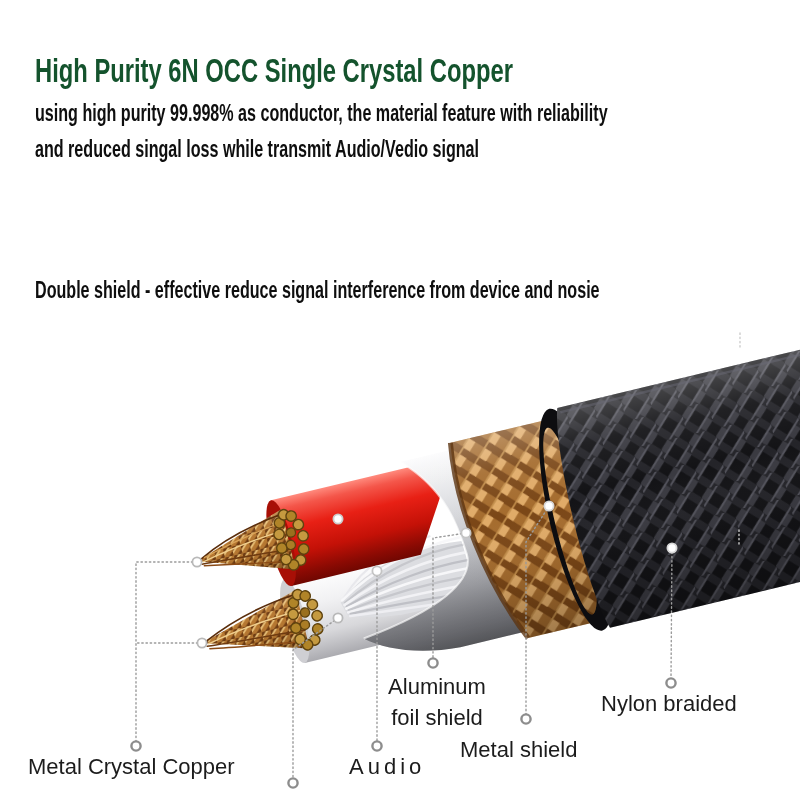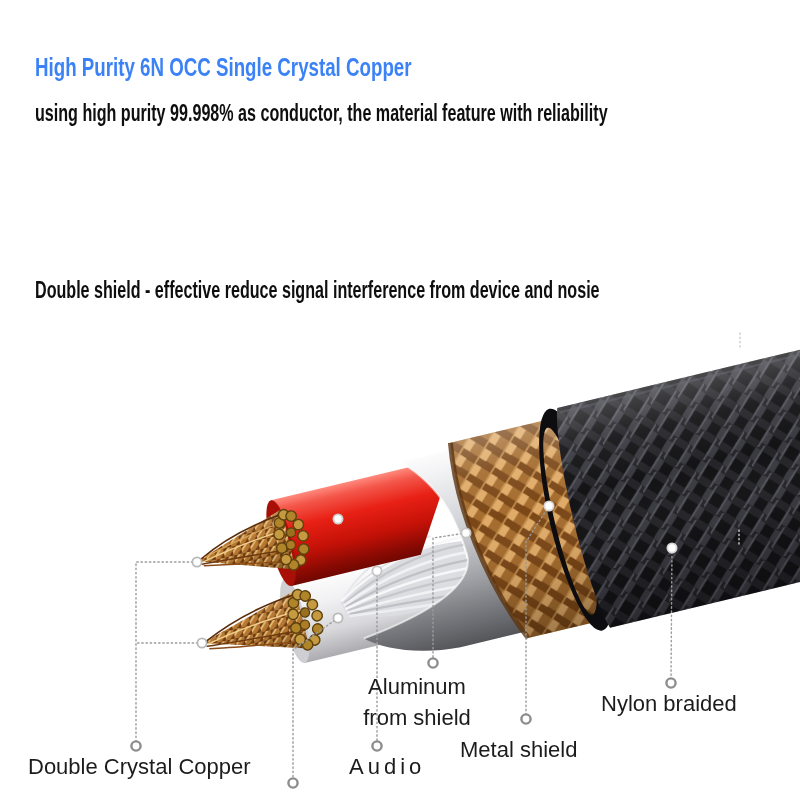--- a/index.html
+++ b/index.html
@@ -1,38 +1,41 @@
 <!DOCTYPE html>
 <html><head>
 <meta charset="utf-8">
 <style>
   html,body{margin:0;padding:0;background:#fff;}
   #canvas{position:relative;width:800px;height:800px;background:#ffffff;overflow:hidden;
           font-family:"Liberation Sans","DejaVu Sans",sans-serif;}
   .hline{position:absolute;white-space:nowrap;}
   .cond{display:inline-block;transform-origin:0 50%;white-space:nowrap;}
-  .heading{font-size:26px;font-weight:700;color:#3b82f6;letter-spacing:0px;text-align:right;}
+  .heading{font-size:33px;font-weight:700;color:#14532d;letter-spacing:0px;text-align:right;}
   .heading .cond{transform:scaleX(0.72);}
   .bodytxt{font-size:23px;font-weight:700;color:#0e0e0e;}
   .bodytxt .cond{transform:scaleX(0.70);}
   svg{position:absolute;left:0;top:0;}
   .lbl{position:absolute;font-size:22px;color:#1c1c1c;white-space:nowrap;}
   #lbl-foil{text-align:center;width:140px;line-height:31px;}
   #lbl-wire{letter-spacing:4px;}
 </style>
 </head>
 <body>
 
 <div id="canvas">
 
   <div class="hline heading" style="left:35px;top:52px;">
     <span class="cond">High Purity 6N OCC Single Crystal Copper</span>
   </div>
   <div class="hline bodytxt" style="left:35px;top:100px;">
     <span class="cond">using high purity 99.998%  as conductor, the material feature with reliability</span>
+  </div>
+  <div class="hline bodytxt" style="left:35px;top:136px;">
+    <span class="cond">and reduced singal loss while transmit Audio/Vedio signal</span>
   </div>
 
   <div class="hline bodytxt" style="left:35px;top:277px;">
     <span class="cond">Double shield - effective reduce signal interference from device and nosie</span>
   </div>
 
   <svg width="800" height="800" viewBox="0 0 800 800">
     <defs>
       <linearGradient id="gradShade" x1="0" y1="0" x2="0" y2="1">
         <stop offset="0" stop-color="#ffffff" stop-opacity="0.45"></stop>
@@ -217,22 +220,22 @@
     <g>
       <circle cx="136" cy="746" r="4.6" fill="#ffffff" stroke="#8d8d8d" stroke-width="2.4"></circle>
       <circle cx="293" cy="783" r="4.6" fill="#ffffff" stroke="#8d8d8d" stroke-width="2.4"></circle>
       <circle cx="377" cy="746" r="4.6" fill="#ffffff" stroke="#8d8d8d" stroke-width="2.4"></circle>
       <circle cx="433" cy="663" r="4.6" fill="#ffffff" stroke="#8d8d8d" stroke-width="2.4"></circle>
       <circle cx="526" cy="719" r="4.6" fill="#ffffff" stroke="#8d8d8d" stroke-width="2.4"></circle>
       <circle cx="671" cy="683" r="4.6" fill="#ffffff" stroke="#8d8d8d" stroke-width="2.4"></circle>
     </g>
   </svg>
 
-  <div class="lbl" id="lbl-copper" style="left:28px;top:754px;">Double Crystal Copper</div>
+  <div class="lbl" id="lbl-copper" style="left:28px;top:754px;">Metal Crystal Copper</div>
   <div class="lbl" id="lbl-wire" style="left:349px;top:754px;">Audio</div>
-  <div class="lbl" id="lbl-foil" style="left:347px;top:671px;">
+  <div class="lbl" id="lbl-foil" style="left:367px;top:671px;">
     <span>Aluminum</span><br>
-    <span>from shield</span>
+    <span>foil shield</span>
   </div>
   <div class="lbl" id="lbl-nylon" style="left:601px;top:691px;">Nylon braided</div>
   <div class="lbl" id="lbl-metal" style="left:460px;top:737px;">Metal shield</div>
 
 </div>
 
 </body></html>

